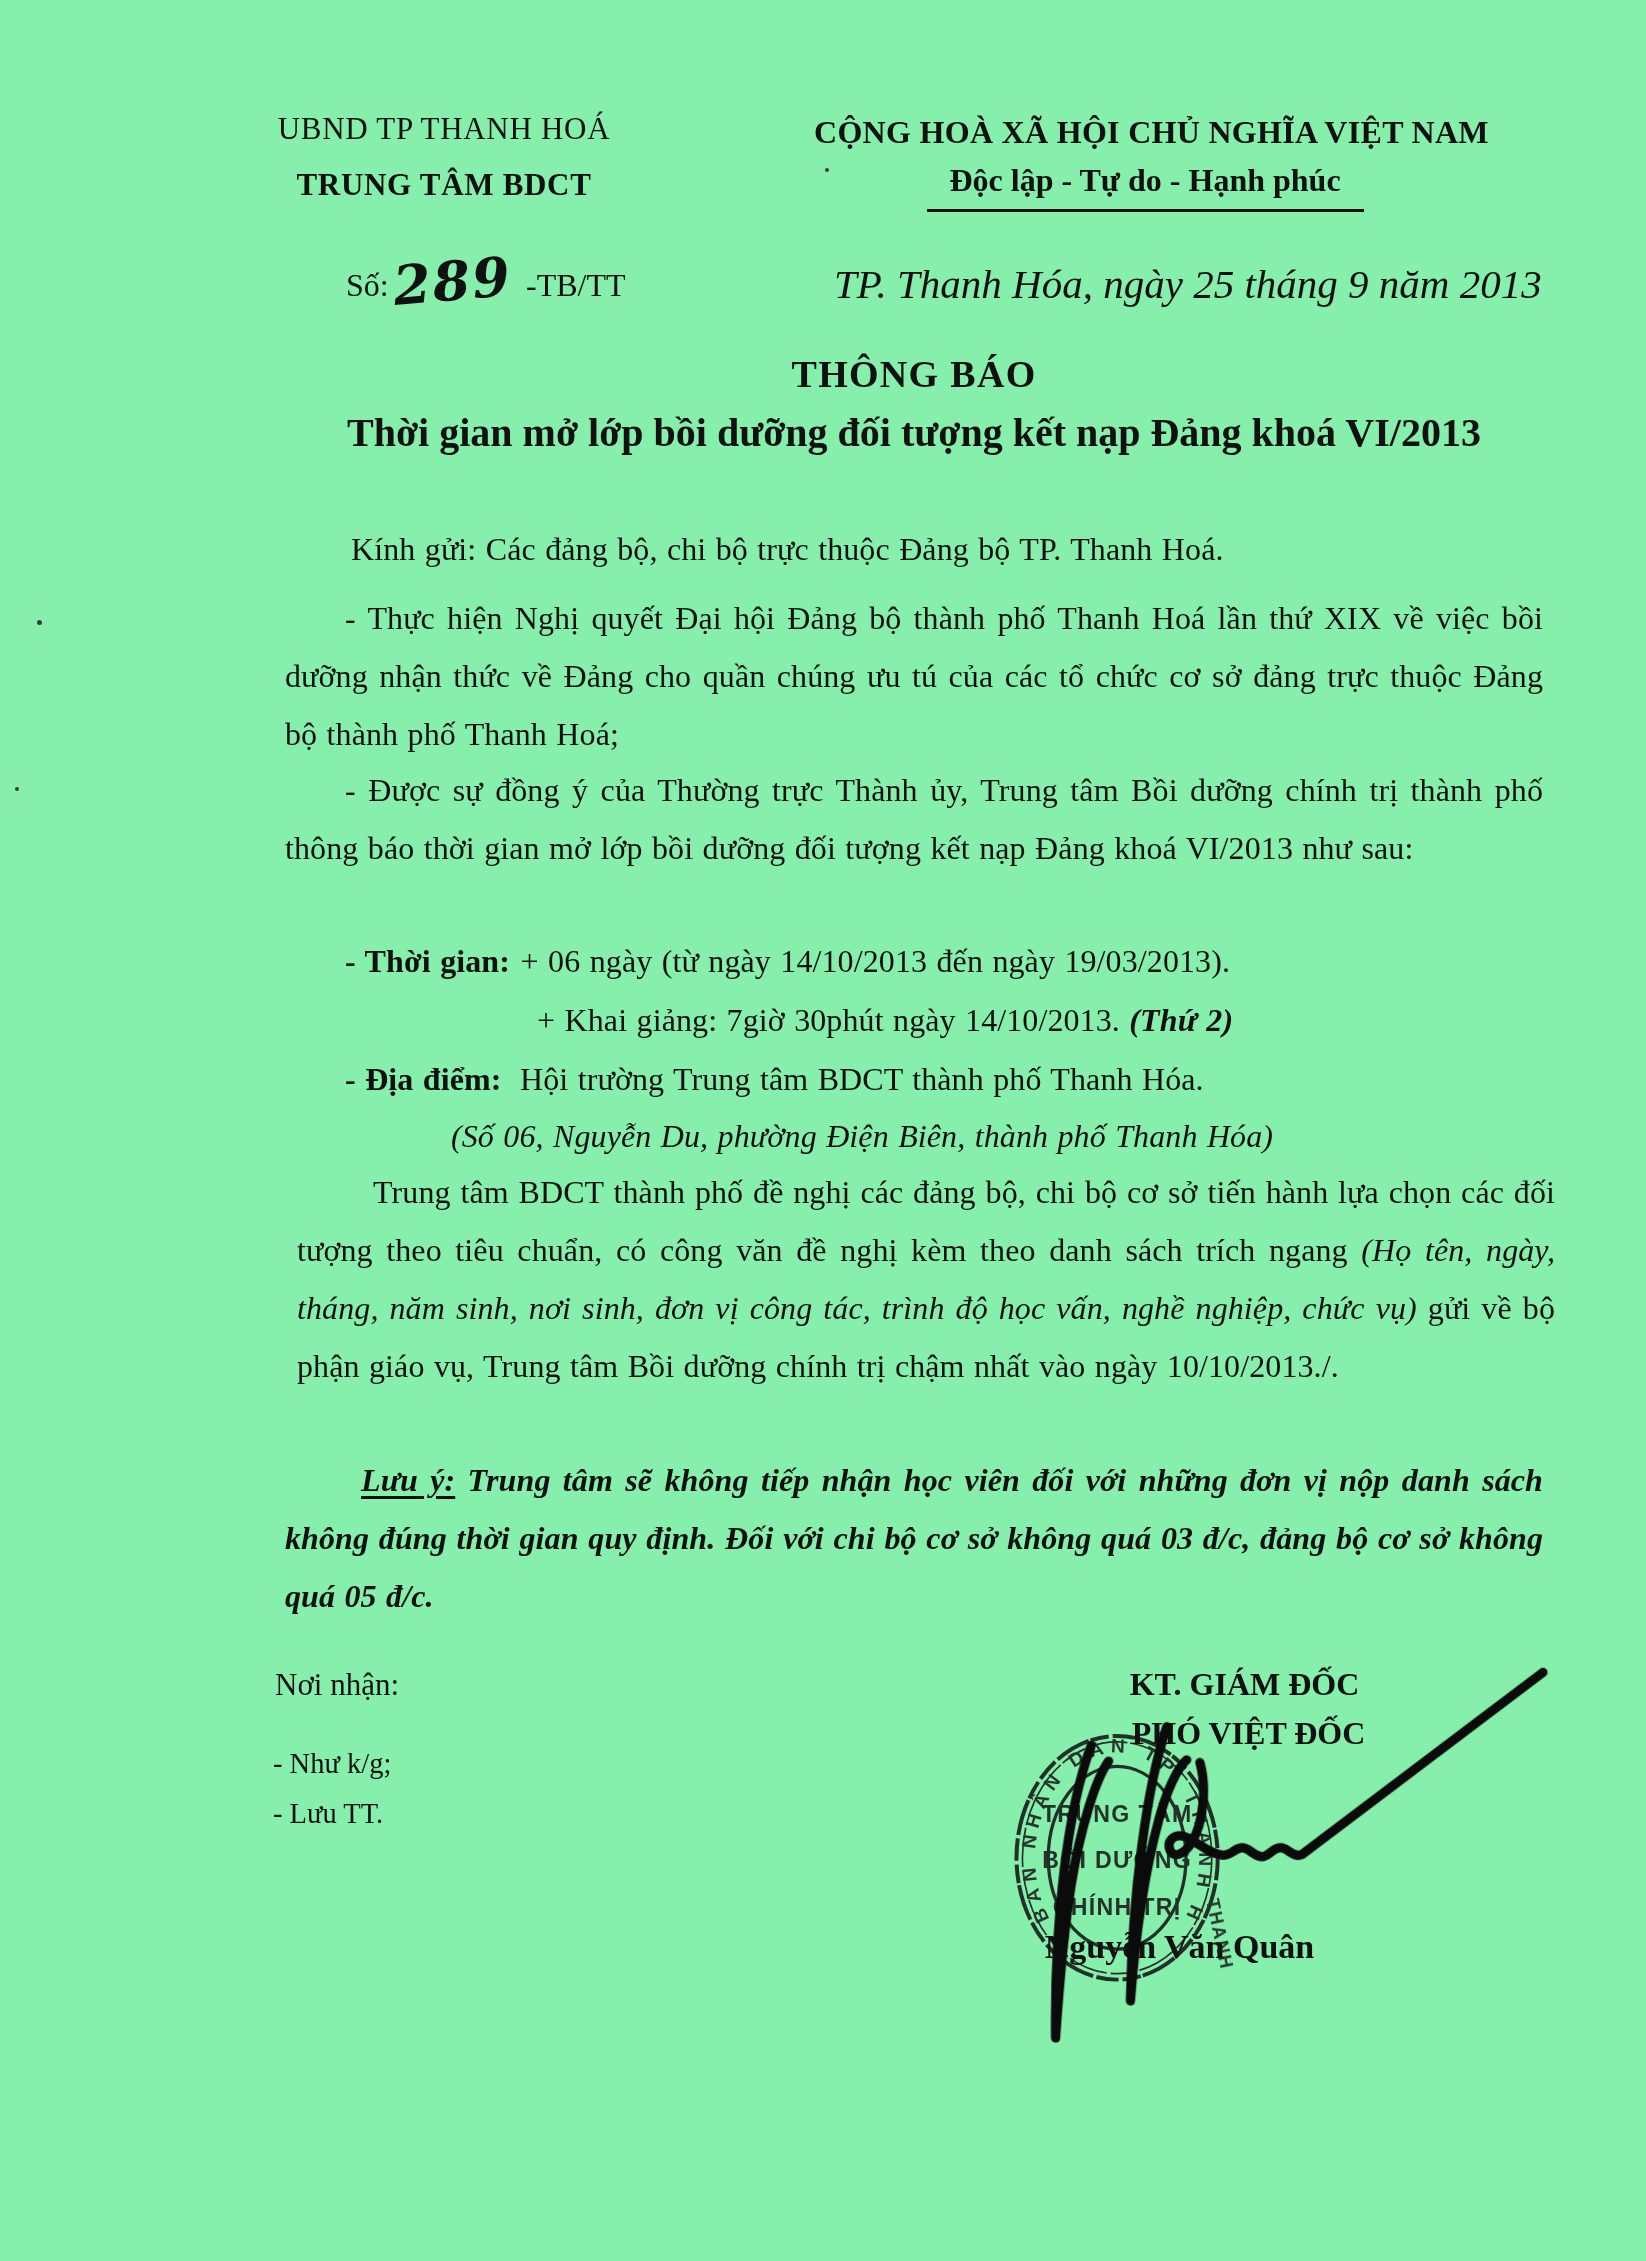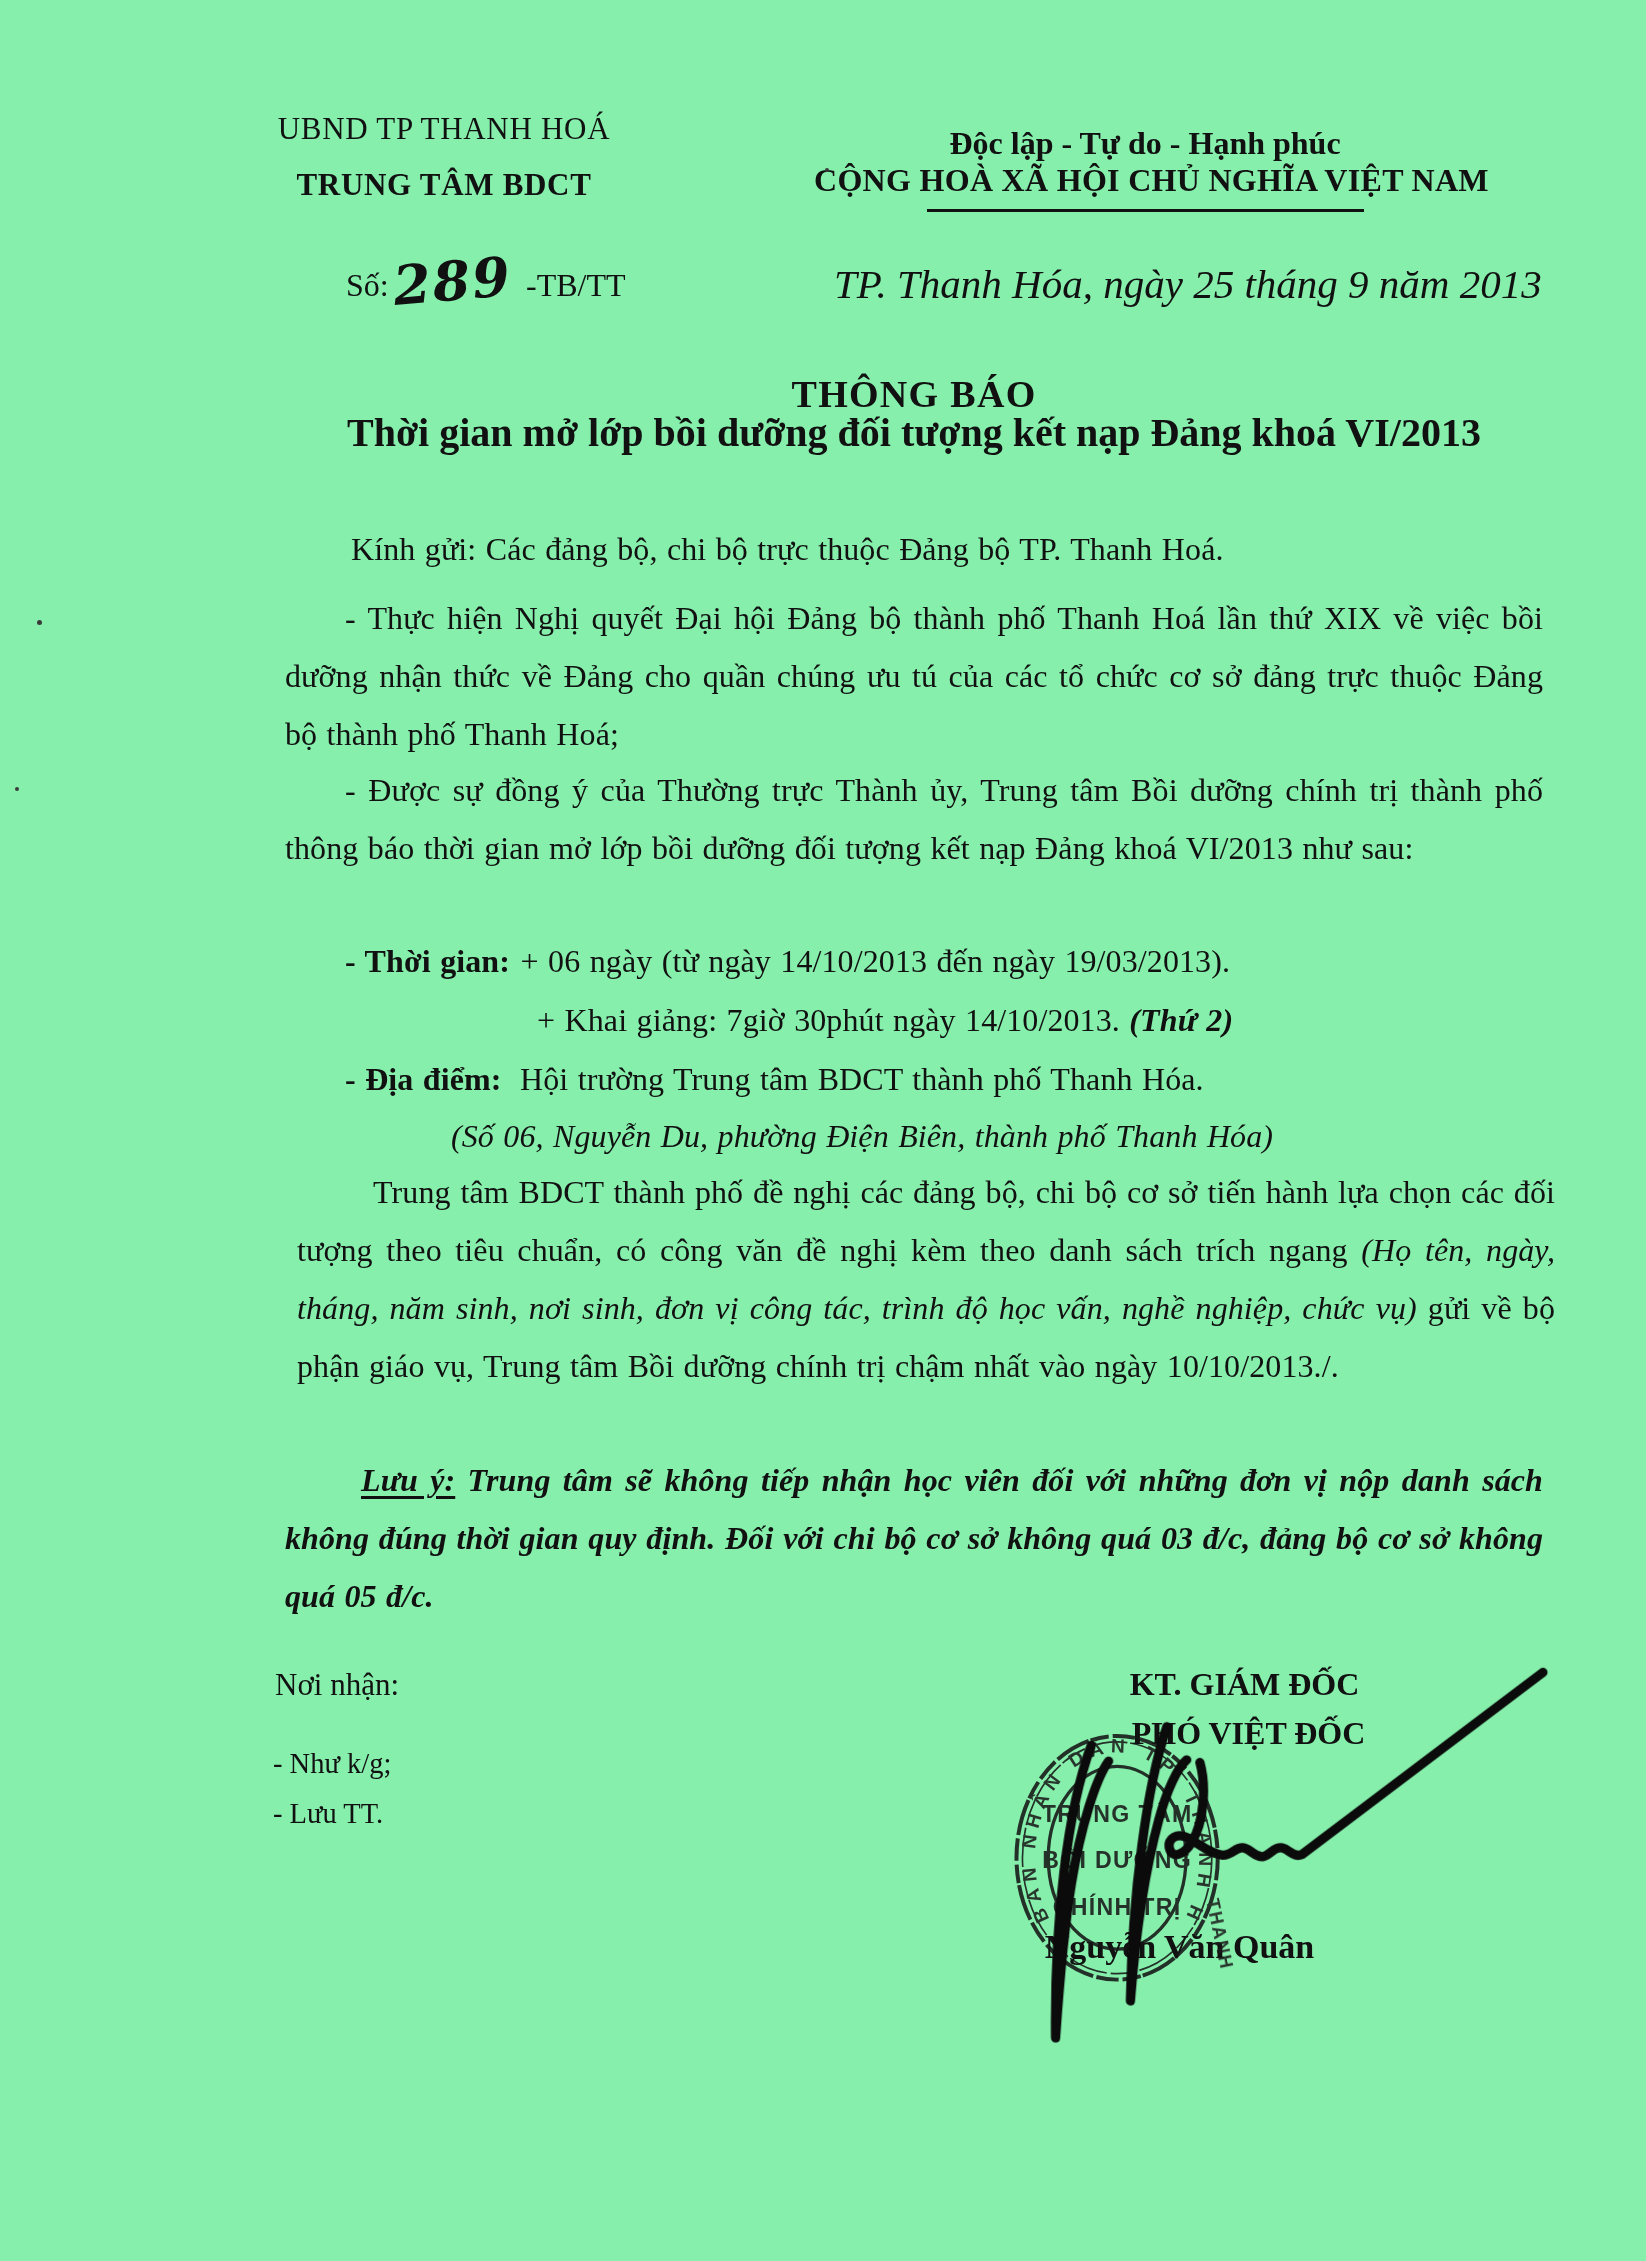--- a/index.html
+++ b/index.html
@@ -64,28 +64,28 @@
     <div style="font-size:31px;letter-spacing:0.7px;">UBND TP THANH HOÁ</div>
     <div class="b" style="font-size:31px;margin-top:20px;letter-spacing:0.7px;">TRUNG TÂM BDCT</div>
   </div>
 
   <div class="abs nowrap" style="left:346px;top:250px;font-size:32px;">
     <span>Số:</span><span class="hand-number">289</span>
     <span>-TB/TT</span>
   </div>
 
   <div class="abs c" style="left:814px;top:114px;width:662px;">
+    <div class="b nowrap" style="font-size:32px;letter-spacing:0.3px;">CỘNG HOÀ XÃ HỘI CHỦ NGHĨA VIỆT NAM</div>
     <div class="b nowrap" style="font-size:32px;margin-top:10.6px;">Độc lập - Tự do - Hạnh phúc</div>
-    <div class="b nowrap" style="font-size:32px;letter-spacing:0.3px;">CỘNG HOÀ XÃ HỘI CHỦ NGHĨA VIỆT NAM</div>
     <div class="rule" style="width:437px;margin:10.6px auto 0;"></div>
   </div>
 
   <div class="abs c i nowrap" style="left:834px;top:260px;width:596px;font-size:41px;">TP. Thanh Hóa, ngày 25 tháng 9 năm 2013</div>
 
-  <div class="abs c b" style="left:285px;top:352px;width:1258px;font-size:38px;letter-spacing:1.3px;margin-top:20px;">THÔNG BÁO</div>
+  <div class="abs c b" style="left:285px;top:352px;width:1258px;font-size:38px;letter-spacing:1.3px;">THÔNG BÁO</div>
   <div class="abs c b" style="left:285px;top:409px;width:1258px;font-size:40px;">Thời gian mở lớp bồi dưỡng đối tượng kết nạp Đảng khoá VI/2013</div>
 
   <div class="abs body-text" style="top:520px;text-indent:66px;">Kính gửi: Các đảng bộ, chi bộ trực thuộc Đảng bộ TP. Thanh Hoá.</div>
 
   <div class="abs body-text j" style="top:589px;text-indent:60px;">- Thực hiện Nghị quyết Đại hội Đảng bộ thành phố Thanh Hoá lần thứ XIX về việc bồi dưỡng nhận thức về Đảng cho quần chúng ưu tú của các tổ chức cơ sở đảng trực thuộc Đảng bộ thành phố Thanh Hoá;</div>
 
   <div class="abs body-text j" style="top:761px;text-indent:60px;">- Được sự đồng ý của Thường trực Thành ủy, Trung tâm Bồi dưỡng chính trị thành phố thông báo thời gian mở lớp bồi dưỡng đối tượng kết nạp Đảng khoá VI/2013 như sau:</div>
 
   <div class="abs body-text nowrap" style="top:932px;text-indent:60px;">
     <span class="b">- Thời gian:</span><span class="label-gap">+ 06 ngày (từ ngày 14/10/2013 đến ngày 19/03/2013).</span>

